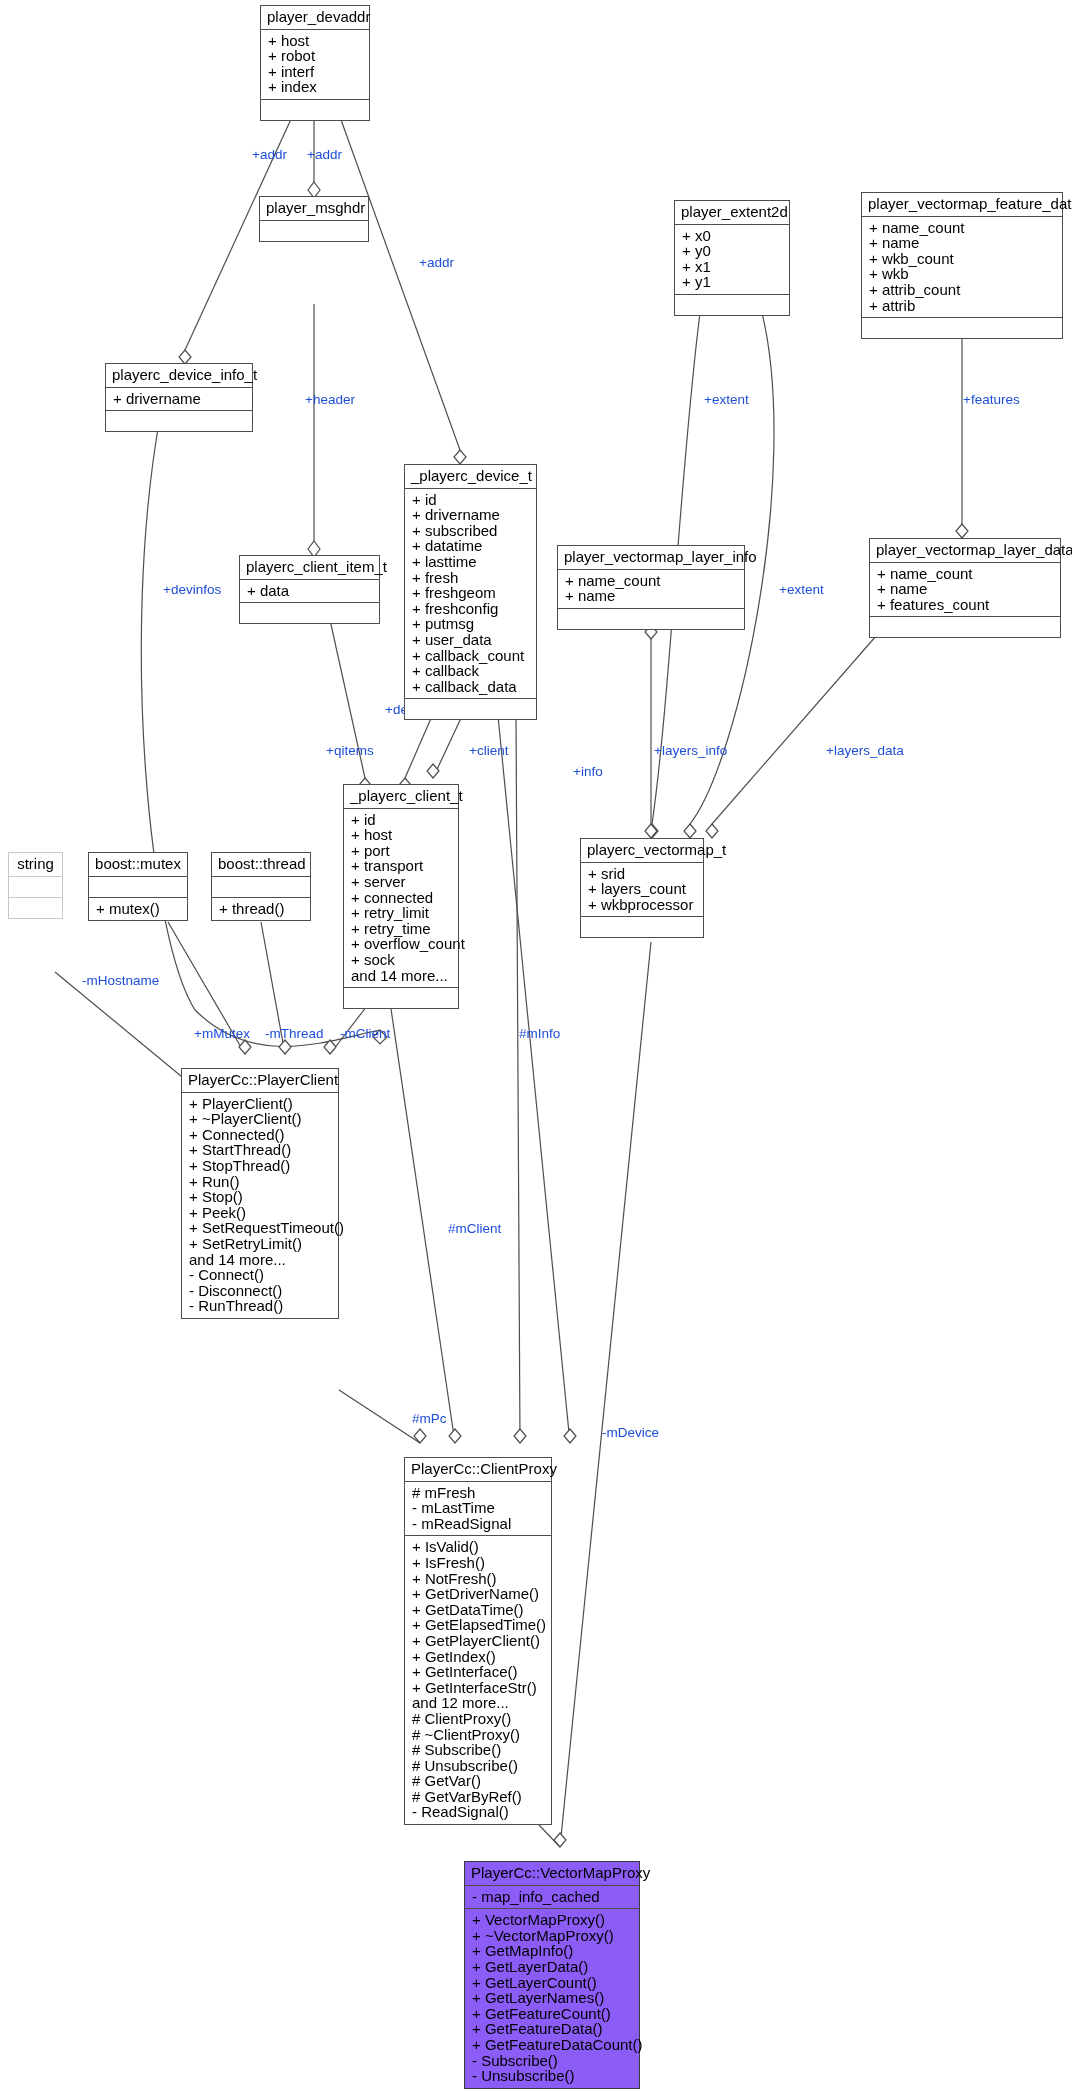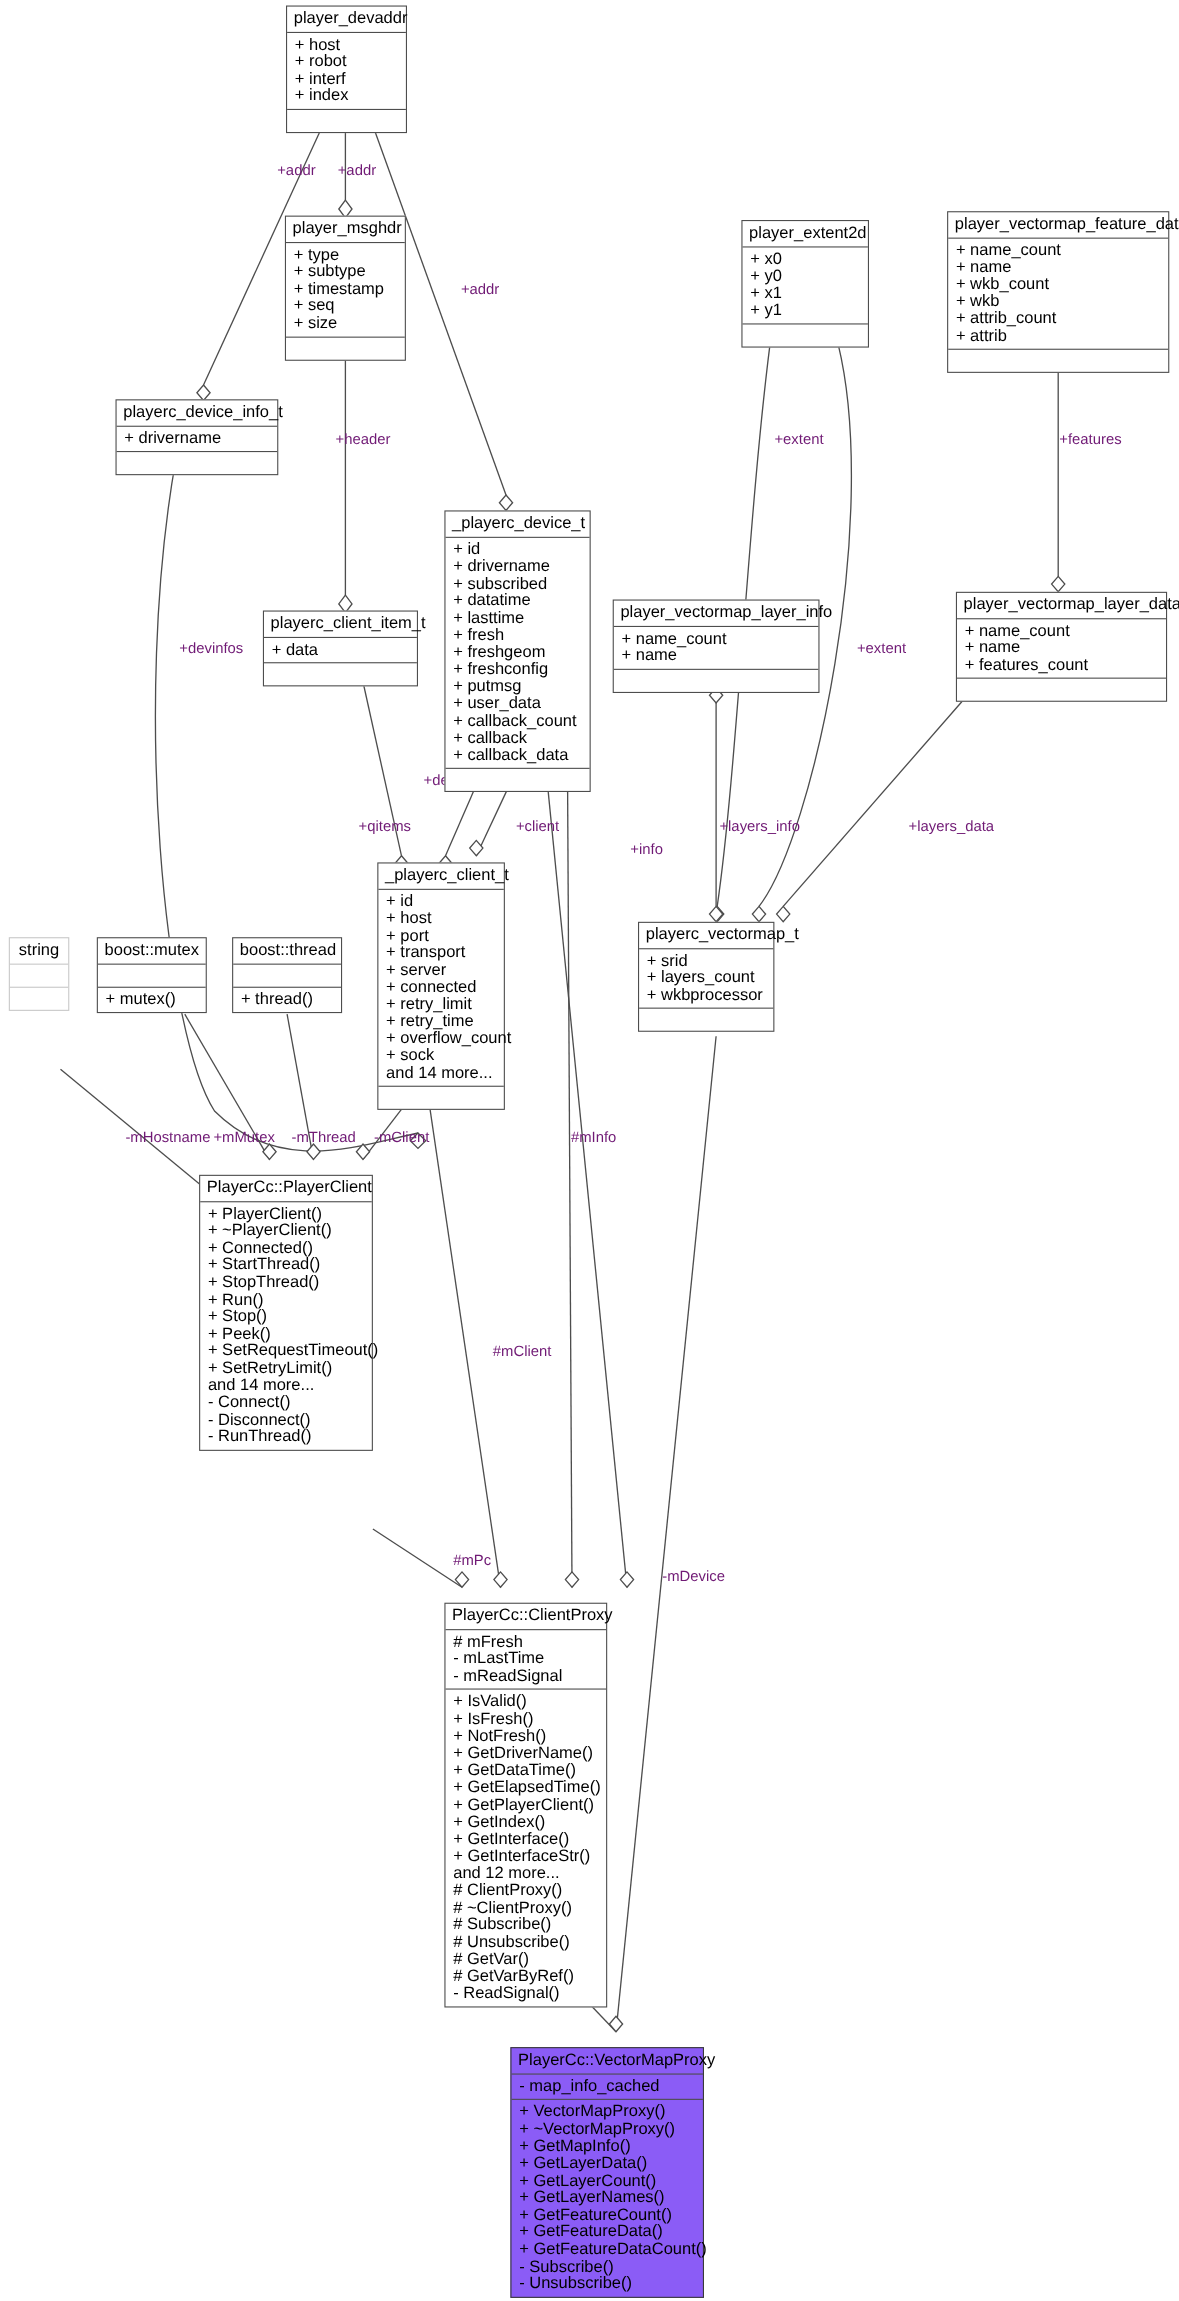--- a/index.html
+++ b/index.html
@@ -70,21 +70,21 @@
   }
   .uml-attrs.empty, .uml-ops.empty {
     height: 20px;
     padding-top: 0;
     padding-bottom: 0;
   }
   .edge-label {
     position: absolute;
     font-size: 13.5px;
     line-height: 14px;
-    color: #701a75;
+    color: #1d4ed8;
     white-space: nowrap;
     background: transparent;
     z-index: 4;
   }
 </style>
 </head>
 <body>
 
 <div id="diagram">
 
@@ -170,27 +170,20 @@
         <div class="uml-attrs">
           <div>+ host</div>
           <div>+ robot</div>
           <div>+ interf</div>
           <div>+ index</div>
         </div>
         <div class="uml-ops empty"></div>
       </div>
       <div class="uml-box" style="left: 259px; top: 196px; width: 110px;">
         <div class="uml-title">player_msghdr</div>
-        <div class="uml-attrs">
-          <div>+ type</div>
-          <div>+ subtype</div>
-          <div>+ timestamp</div>
-          <div>+ seq</div>
-          <div>+ size</div>
-        </div>
         <div class="uml-ops empty"></div>
       </div>
       <div class="uml-box" style="left: 105px; top: 363px; width: 148px;">
         <div class="uml-title">playerc_device_info_t</div>
         <div class="uml-attrs">
           <div>+ drivername</div>
         </div>
         <div class="uml-ops empty"></div>
       </div>
       <div class="uml-box" style="left: 239px; top: 555px; width: 141px;">
@@ -379,21 +372,21 @@
       <div class="edge-label" style="left: 305px; top: 393px;">+header</div>
       <div class="edge-label" style="left: 704px; top: 393px;">+extent</div>
       <div class="edge-label" style="left: 963px; top: 393px;">+features</div>
       <div class="edge-label" style="left: 779px; top: 583px;">+extent</div>
       <div class="edge-label" style="left: 326px; top: 744px;">+qitems</div>
       <div class="edge-label" style="left: 385px; top: 703px;">+device</div>
       <div class="edge-label" style="left: 449px; top: 744px; margin-left: 20px;">+client</div>
       <div class="edge-label" style="left: 573px; top: 744px; margin-top: 21px;">+info</div>
       <div class="edge-label" style="left: 654px; top: 744px;">+layers_info</div>
       <div class="edge-label" style="left: 826px; top: 744px;">+layers_data</div>
-      <div class="edge-label" style="left: 82px; top: 1027px; margin-left: 32px;">-mHostname</div>
+      <div class="edge-label" style="left: 82px; top: 974px;">-mHostname</div>
       <div class="edge-label" style="left: 194px; top: 1027px;">+mMutex</div>
       <div class="edge-label" style="left: 265px; top: 1027px;">-mThread</div>
       <div class="edge-label" style="left: 340px; top: 1027px;">-mClient</div>
       <div class="edge-label" style="left: 519px; top: 1027px;">#mInfo</div>
       <div class="edge-label" style="left: 448px; top: 1222px;">#mClient</div>
       <div class="edge-label" style="left: 364px; top: 1412px; margin-left: 48px;">#mPc</div>
       <div class="edge-label" style="left: 602px; top: 1426px;">-mDevice</div>
     </div>
 
 </div>

